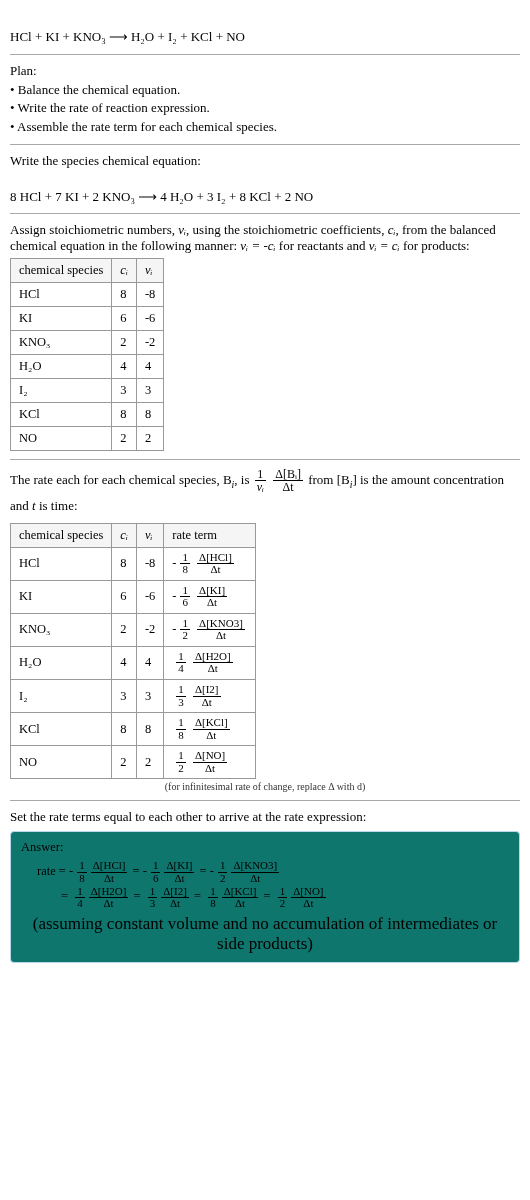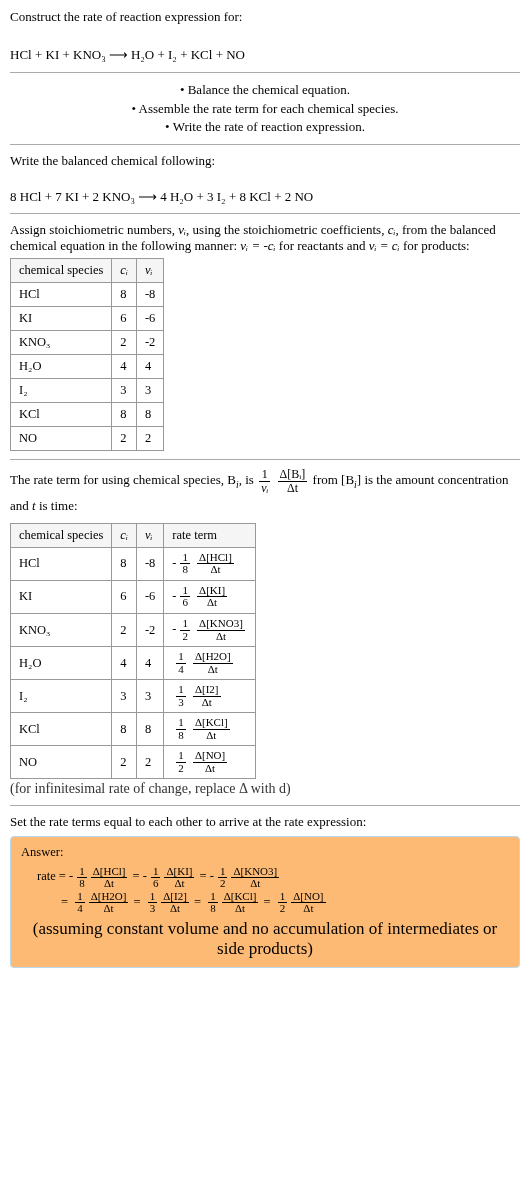--- a/index.html
+++ b/index.html
@@ -9,21 +9,21 @@
     color: #000;
     background: #fff;
     width: 530px;
     padding: 8px 10px;
   }
   .section { margin-bottom: 6px; }
   hr.sep { border: none; border-top: 1px solid #aaa; margin: 8px 0; }
   .prompt { line-height: 1.4; }
   .eqline { margin-top: 20px; }
   .plan-title { }
-  .plan-list { margin-top: 8px; text-align: center; }
+  .plan-list { margin-top: 2px; }
   .plan-item { line-height: 1.4; }
   .plan-item::before { content: "• "; }
   sub { font-size: 0.75em; }
   .frac {
     display: inline-block;
     vertical-align: middle;
     text-align: center;
     font-size: 12px;
     line-height: 1.05;
     margin: 0 2px;
@@ -38,55 +38,55 @@
     margin-top: 4px;
     font-size: 12.5px;
   }
   table.data th, table.data td {
     border: 1px solid #999;
     padding: 4px 8px;
     text-align: left;
     vertical-align: middle;
   }
   table.data th { background: #f5f5f5; font-weight: normal; }
-  .note { font-size: 14px; color: #333; margin-top: 2px; }
+  .note { font-size: 10px; color: #333; margin-top: 2px; text-align: center; }
   .answer-box {
-    background: #fdba74;
+    background: #0f766e;
     border: 1px solid #b8d8ee;
     border-radius: 4px;
     padding: 8px 10px;
     margin-top: 6px;
     font-size: 12.5px;
   }
   .answer-box .alabel { margin-bottom: 4px; }
   .rate-lines { margin-left: 16px; line-height: 2.0; }
   .rate-lines .line2 { margin-left: 24px; }
   .answer-note { font-size: 17px; text-align: center; margin-top: 4px; }
   .species { white-space: nowrap; }
 </style>
 </head>
 <body>
 
 <div class="section prompt">
-  <div>Construct the rate of reaction expression for:</div>
   <div class="eqline">HCl + KI + KNO₃  ⟶  H₂O + I₂ + KCl + NO</div>
 </div>
 <hr class="sep">
 
 <div class="section">
+  <div class="plan-title">Plan:</div>
   <div class="plan-list">
     <div class="plan-item">Balance the chemical equation.</div>
+    <div class="plan-item">Write the rate of reaction expression.</div>
     <div class="plan-item">Assemble the rate term for each chemical species.</div>
-    <div class="plan-item">Write the rate of reaction expression.</div>
-  </div>
-</div>
-<hr class="sep">
-
-<div class="section">
-  <div>Write the balanced chemical following:</div>
+  </div>
+</div>
+<hr class="sep">
+
+<div class="section">
+  <div>Write the species chemical equation:</div>
   <div class="eqline">8 HCl + 7 KI + 2 KNO₃  ⟶  4 H₂O + 3 I₂ + 8 KCl + 2 NO</div>
 </div>
 <hr class="sep">
 
 <div class="section">
   <div>
     <span>Assign stoichiometric numbers, </span><span class="it">νᵢ</span><span>, using the stoichiometric coefficients, </span><span class="it">cᵢ</span><span>, from the balanced chemical equation in the following manner: </span><span class="it">νᵢ = -cᵢ</span><span> for reactants and </span><span class="it">νᵢ = cᵢ</span><span> for products:</span>
   </div>
   <table class="data">
     <tbody>
@@ -130,21 +130,21 @@
           <td>2</td>
           <td>2</td>
         </tr>
   </tbody>
     </table>
 </div>
 <hr class="sep">
 
 <div class="section">
   <div style="line-height:1.9;">
-    <span>The rate term for using chemical species, B</span><sub class="it">i</sub><span>, is </span>
+    <span>The rate each for each chemical species, B</span><sub class="it">i</sub><span>, is </span>
     <span class="frac"><span class="num">1</span><span class="den it">νᵢ</span></span>
     <span class="frac"><span class="num">Δ[Bᵢ]</span><span class="den">Δt</span></span>
     <span> from [B</span><sub class="it">i</sub><span>] is the amount concentration and </span><span class="it">t</span><span> is time:</span>
   </div>
 
   <table class="data">
     <tbody>
         <tr>
       <th>chemical species</th>
       <th class="it">cᵢ</th>

